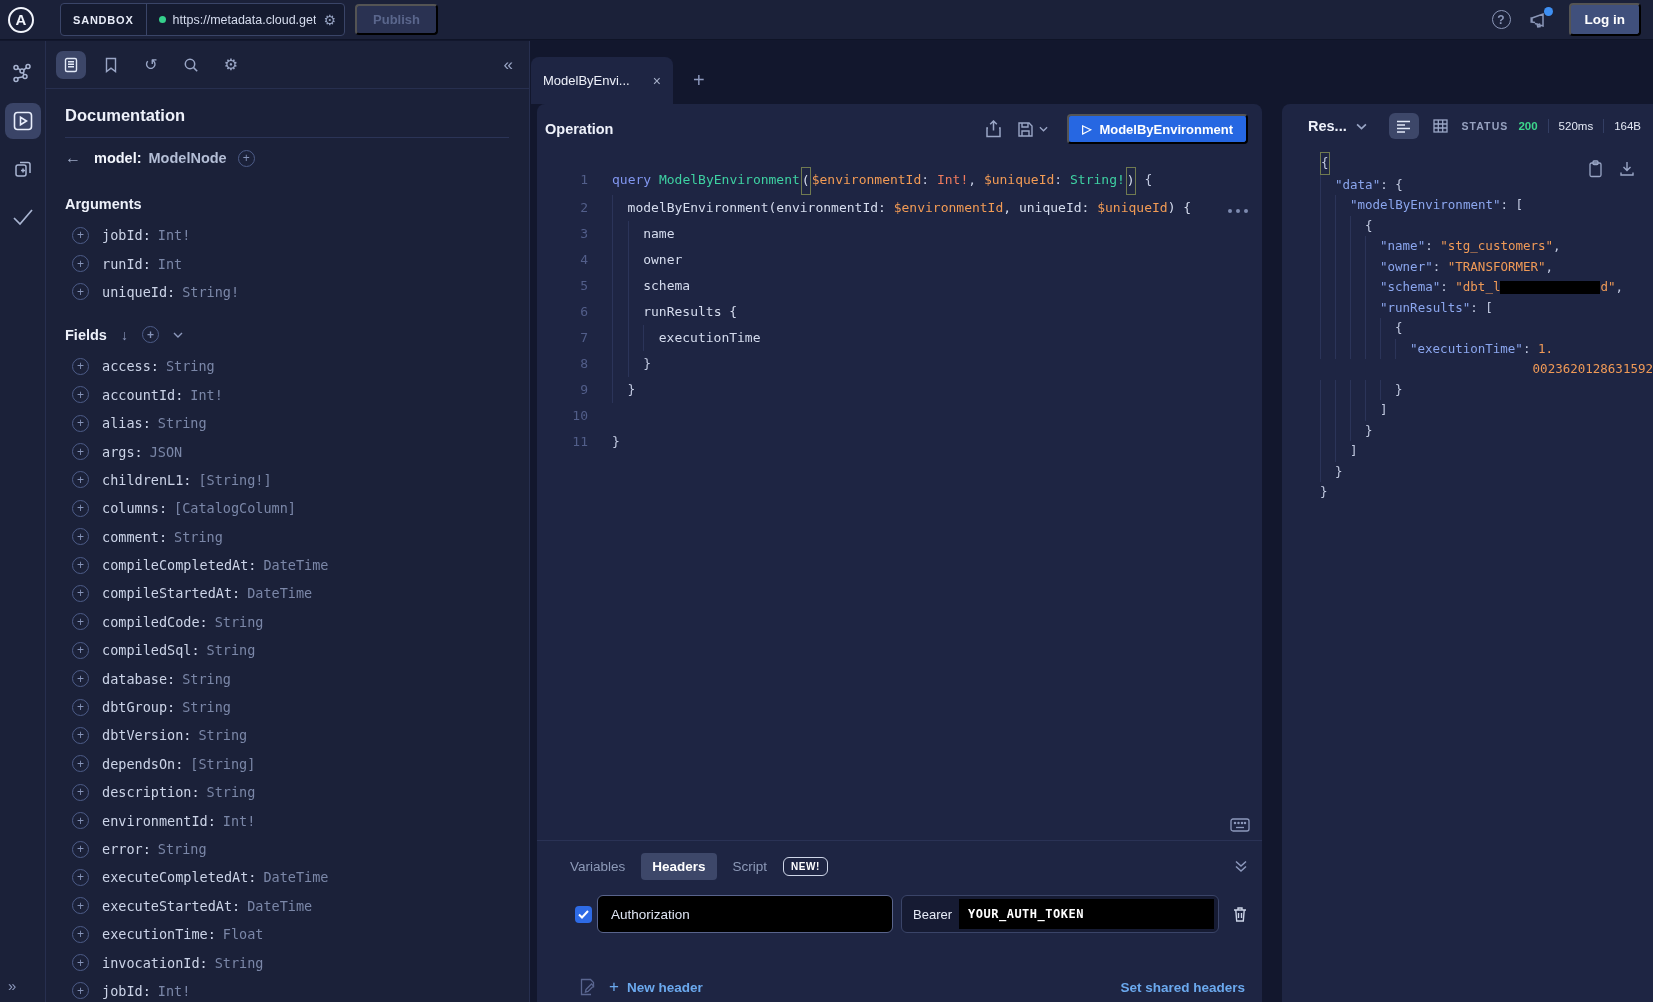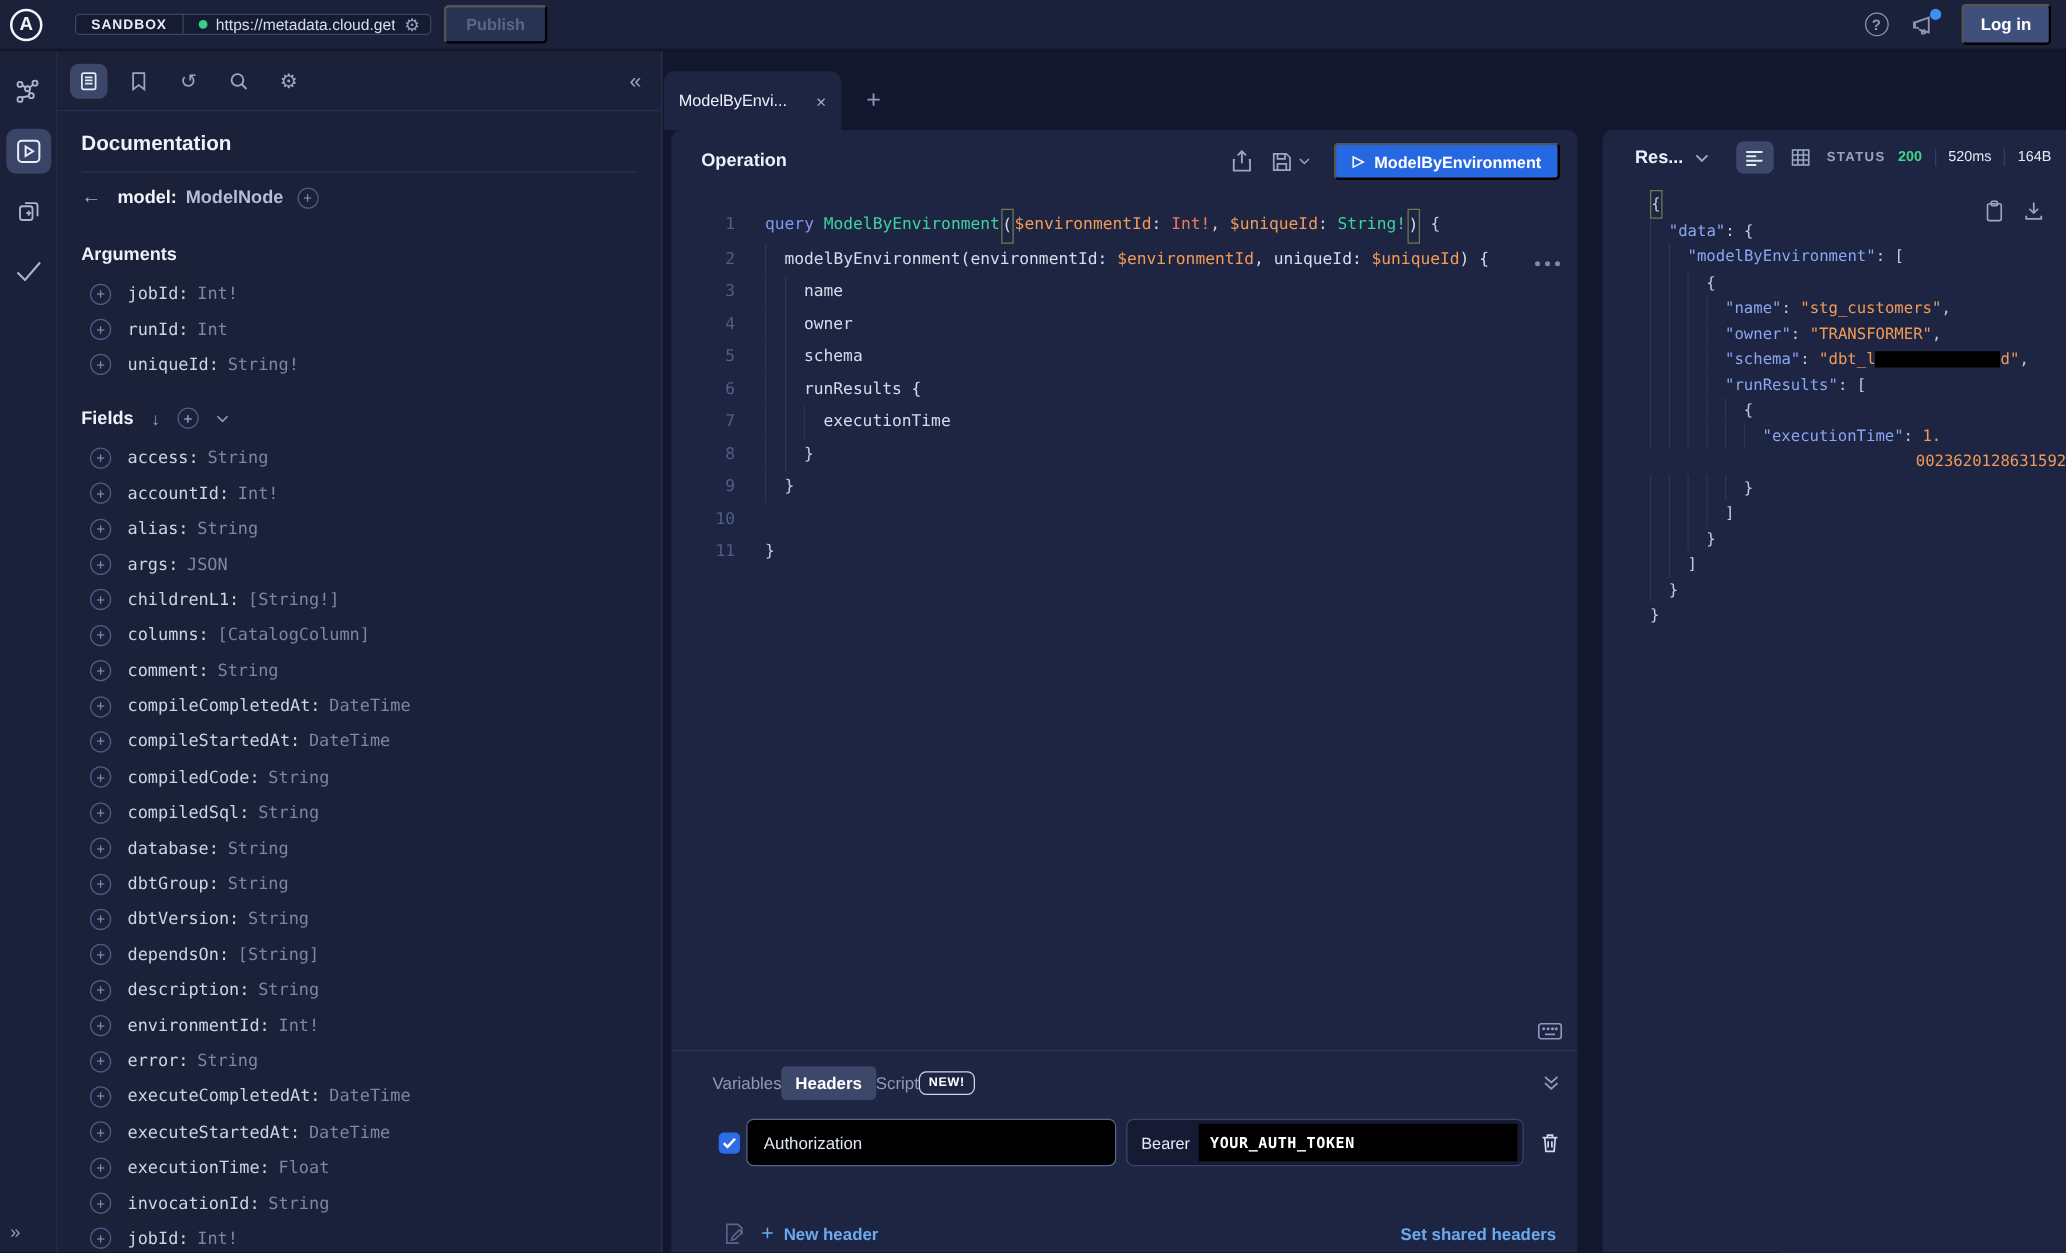--- a/index.html
+++ b/index.html
@@ -2,21 +2,21 @@
 <html><head>
 <meta charset="utf-8">
 <style>
   * { box-sizing:border-box; margin:0; padding:0; }
   html,body { width:1653px; height:1002px; }
   body { position:relative; background:#12172d; font-family:"Liberation Sans",sans-serif; color:#e8ecf8; overflow:hidden; }
 
   
   .topbar { position:absolute; top:0; left:0; right:0; height:40px; background:#1b2139; border-bottom:1px solid #0f1427; display:flex; align-items:center; padding:0 12px 0 8px; }
   .logo { width:26px; height:26px; border:2px solid #f2f5fc; border-radius:50%; display:flex; align-items:center; justify-content:center; font-weight:bold; font-size:15px; color:#f2f5fc; margin-right:26px; }
-  .chip { height:17px; display:flex; align-items:center; border:1px solid #3a4568; border-radius:4px; background:#151b30; overflow:hidden; }
+  .chip { height:33px; display:flex; align-items:center; border:1px solid #3a4568; border-radius:4px; background:#151b30; overflow:hidden; }
   .chip-label { padding:0 12px; font-size:11px; font-weight:bold; letter-spacing:.8px; color:#e8ecf8; }
   .chip-div { width:1px; align-self:stretch; background:#3a4568; }
   .chip-url { display:flex; align-items:center; gap:7px; padding:0 8px 0 12px; }
   .dot-green { width:7px; height:7px; border-radius:50%; background:#35d08c; }
   .url-text { font-size:12.5px; color:#d6ddef; max-width:152px; overflow:hidden; white-space:nowrap; }
   .gear-glyph { font-size:14px; color:#94a0bf; line-height:1; }
   .publish-btn { margin-left:10px; background:#2a3252; color:#5a668c; font-weight:bold; font-size:13px; border-radius:4px; padding:6px 16px; }
   .topbar-right { margin-left:auto; display:flex; align-items:center; gap:18px; }
   .help-circ { width:19px; height:19px; border:1.5px solid #8b97b8; border-radius:50%; color:#8b97b8; font-size:12px; font-weight:bold; display:flex; align-items:center; justify-content:center; }
   .mega-wrap { position:relative; width:22px; height:20px; color:#8b97b8; }
@@ -51,21 +51,21 @@
   
   .main { position:absolute; top:41px; left:531px; right:0; bottom:0; background:#12172d; }
   .tabbar { height:63px; display:flex; align-items:flex-end; }
   .tab { height:47px; width:142px; background:#1e2543; border-radius:8px 8px 0 0; display:flex; align-items:center; padding:0 12px; gap:9px; }
   .tab-label { font-size:13px; color:#eef1fa; white-space:nowrap; overflow:hidden; }
   .tab-close { color:#a7b1ca; font-size:14px; margin-left:auto; }
   .tab-plus { color:#8d99bd; font-size:20px; margin:0 0 12px 20px; }
 
   .cards { position:absolute; top:63px; left:6px; right:0; bottom:0; display:flex; gap:20px; }
   .op-card { width:725px; flex:0 0 725px; background:#1e2543; border-radius:8px 8px 0 0; display:flex; flex-direction:column; position:relative; overflow:hidden; }
-  .op-head { height:50px; flex:0 0 50px; display:flex; align-items:center; padding:0 14px 0 24px; gap:16px; }
+  .op-head { height:50px; flex:0 0 50px; display:flex; align-items:center; padding:0 14px 0 8px; gap:16px; }
   .op-title { font-size:14.5px; font-weight:bold; color:#eef1fa; }
   .op-icons { margin-left:auto; display:flex; align-items:center; gap:15px; color:#9aa6c6; }
   .save-group { display:flex; align-items:center; gap:5px; }
   .run-btn { background:#2667e2; color:#fff; font-weight:bold; font-size:13px; border-radius:4px; height:30px; display:flex; align-items:center; gap:8px; padding:0 13px; margin-left:4px; }
   .play-glyph { font-size:12px; }
 
   .editor { flex:1; position:relative; padding-top:13px; overflow:hidden; }
   #op-code .cl { display:flex; line-height:26px; min-height:26px; font-family:"DejaVu Sans Mono",monospace; font-size:13px; }
   #op-code .ln { width:75px; flex:0 0 75px; text-align:right; padding-right:24px; color:#525e8a; }
   #op-code .g { width:15.6px; flex:0 0 15.6px; border-left:1px solid #2b3459; }
@@ -78,21 +78,21 @@
   .tk.fl { color:#d5dcee; }
   .tk.pn { color:#c3cbe2; }
   .tk.bx { color:#d5dcee; border:1px solid #707a50; margin:0 1px; }
   .tk.red { display:inline-block; width:100px; height:13px; background:#000; align-self:center; }
   .dots-menu { position:absolute; top:55px; right:14px; display:flex; gap:4px; }
   .dots-menu i { width:4px; height:4px; border-radius:50%; background:#7e8bb0; }
   .kbd-btn { position:absolute; right:12px; bottom:8px; color:#8d99bd; }
 
   .req-divider { height:1px; background:#2a3255; flex:0 0 1px; }
   .req-panel { height:161px; flex:0 0 161px; position:relative; padding:0 12px 0 33px; }
-  .req-tabs { margin-top:10px; height:30px; display:flex; align-items:center; }
+  .req-tabs { margin-top:10px; height:30px; display:flex; align-items:center; gap:16px; }
   .req-tab { font-size:13.5px; color:#8d9ab8; }
   .req-tab.active { background:#3d4769; color:#fff; font-weight:bold; border-radius:4px; padding:6px 11px; }
   .new-badge { border:1px solid #cfd6e8; border-radius:6px; color:#fff; font-size:10px; font-weight:bold; letter-spacing:.5px; padding:3px 7px; }
   .req-collapse { margin-left:auto; margin-right:2px; color:#8d99bd; }
   .hdr-row { margin-top:14px; display:flex; align-items:center; }
   .cb { width:17px; height:17px; border-radius:4px; background:#2e6be6; color:#fff; display:flex; align-items:center; justify-content:center; margin-left:5px; }
   .hdr-name { margin-left:5px; width:296px; height:38px; background:#000000; border:1px solid #59648c; border-radius:6px; color:#dfe5f4; font-size:13.5px; padding:0 13px; outline:none; font-family:"Liberation Sans",sans-serif; }
   .hdr-value { margin-left:8px; width:318px; height:38px; background:#161b33; border:1px solid #3a4468; border-radius:6px; display:flex; align-items:center; padding:0 4px 0 11px; gap:7px; overflow:hidden; }
   .bearer { font-size:13px; color:#e6ebf7; flex:0 0 auto; }
   .token-box { flex:1; height:30px; background:#000; display:flex; align-items:center; padding:0 9px; }

